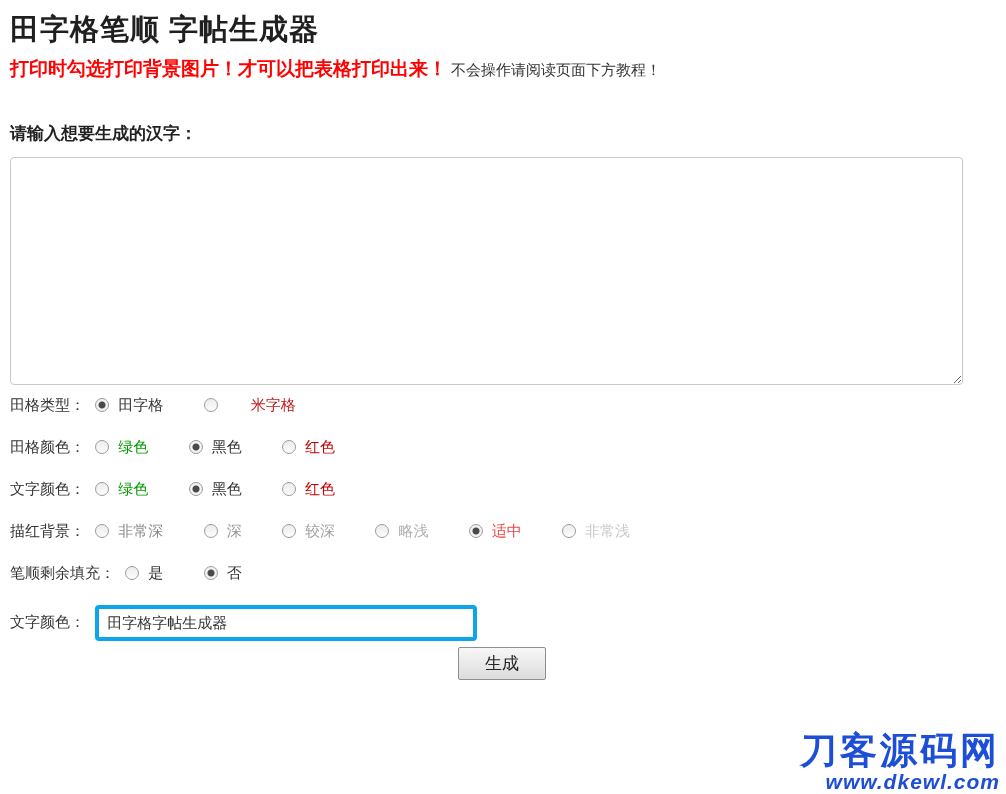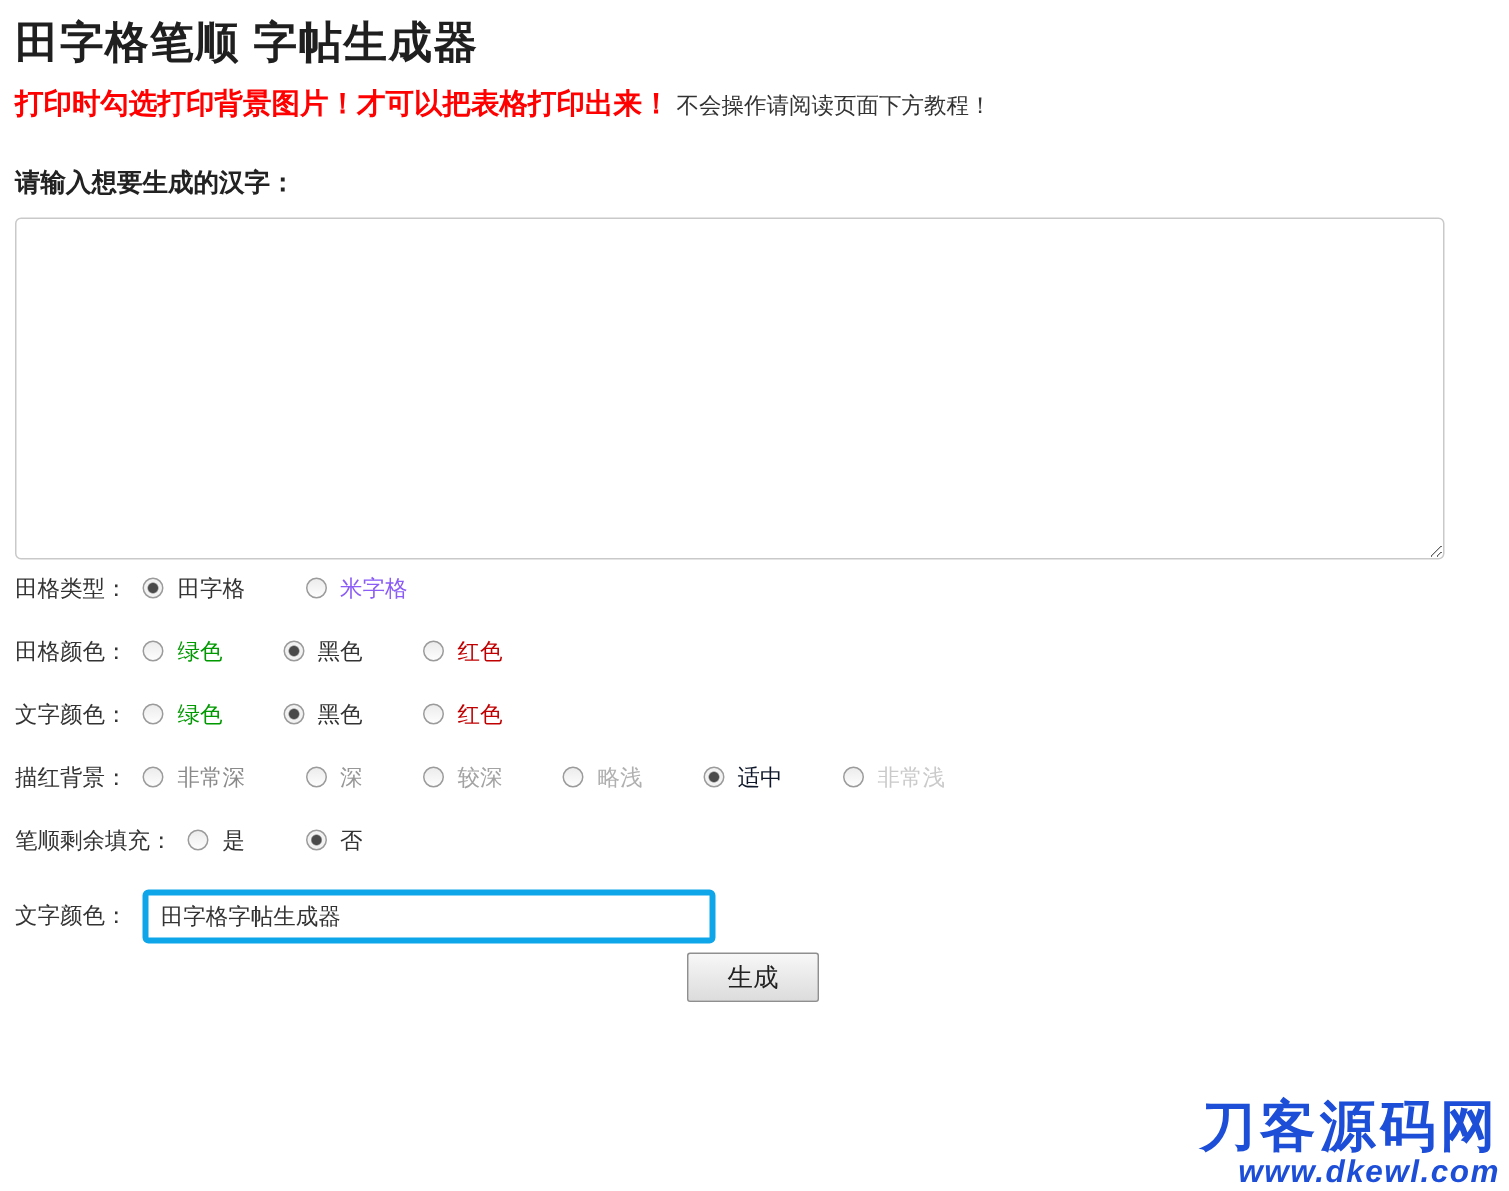--- a/index.html
+++ b/index.html
@@ -13,21 +13,21 @@
     margin:12px 0 0 0;font-size:29px;line-height:34px;font-weight:700;color:#1f1f1f;
     letter-spacing:1px;
   }
   p{margin:0;}
   .intro{margin-top:24px;font-size:15px;color:#333;}
   .intro .hl{color:#ff0000;font-weight:700;font-size:17px;}
   .desc{margin-top:10px;font-size:15px;line-height:30px;color:#333;max-width:986px;text-align:justify;}
   .printline{margin-top:10px;}
   .printline .warn{color:#ff0000;font-weight:700;font-size:19px;}
   .printline .note{color:#333;font-size:15px;margin-left:4px;margin-top:48px;}
-  .section-label{margin-top:28px;font-size:17px;font-weight:700;color:#222;}
+  .section-label{margin-top:40px;font-size:17px;font-weight:700;color:#222;}
   textarea.hanzi{
     display:block;margin-top:12px;width:953px;height:228px;
     border:1px solid #c9c9c9;border-radius:4px;resize:both;
     font-family:"Liberation Sans","DejaVu Sans",sans-serif;font-size:15px;padding:6px;
     box-sizing:border-box;outline:none;
   }
   .form-rows{margin-top:10px;}
   .row{margin-bottom:22px;font-size:15px;line-height:20px;height:20px;white-space:nowrap;}
   .row-label{color:#333;margin-right:6px;}
   label.opt{margin-right:36px;cursor:pointer;display:inline-block;}
@@ -78,21 +78,21 @@
   <div class="form-rows">
 
     <div class="row">
       <span class="row-label">田格类型：</span>
       <label class="opt">
         <input type="radio" name="grid-type" checked="" style="">
         <span class="opt-text" style="color: rgb(51, 51, 51);">田字格</span>
       </label>
       <label class="opt">
         <input type="radio" name="grid-type" style="">
-        <span class="opt-text" style="color: #8b5cf6;">米字格</span>
+        <span class="opt-text" style="color: #b91c1c; margin-left: 24px;">米字格</span>
       </label>
     </div>
 
     <div class="row">
       <span class="row-label">田格颜色：</span>
       <label class="opt">
         <input type="radio" name="grid-color" style="">
         <span class="opt-text" style="color: rgb(0, 153, 0);">绿色</span>
       </label>
       <label class="opt">
@@ -134,21 +134,21 @@
       <label class="opt">
         <input type="radio" name="trace-shade" style="">
         <span class="opt-text" style="color: rgb(163, 163, 163);">较深</span>
       </label>
       <label class="opt">
         <input type="radio" name="trace-shade" style="">
         <span class="opt-text" style="color: rgb(176, 176, 176);">略浅</span>
       </label>
       <label class="opt">
         <input type="radio" name="trace-shade" checked="" style="">
-        <span class="opt-text" style="color: #0f172a;">适中</span>
+        <span class="opt-text" style="color: #ef4444;">适中</span>
       </label>
       <label class="opt">
         <input type="radio" name="trace-shade" style="">
         <span class="opt-text" style="color: rgb(202, 202, 202); text-align: right;">非常浅</span>
       </label>
     </div>
 
     <div class="row">
       <span class="row-label">笔顺剩余填充：</span>
       <label class="opt">

